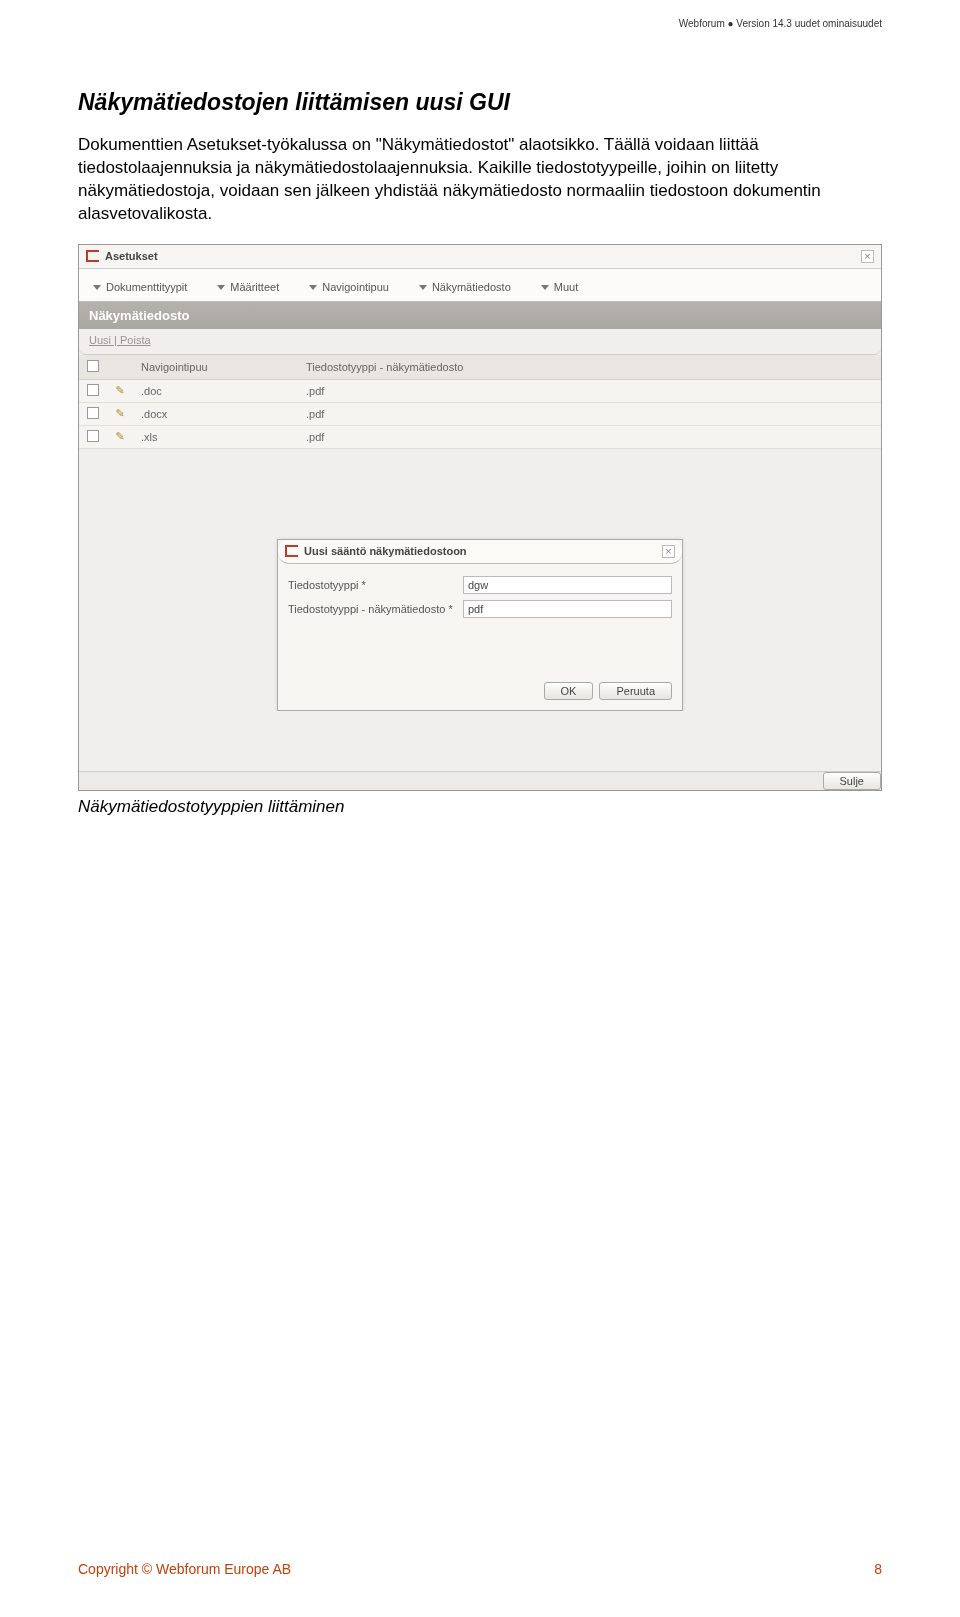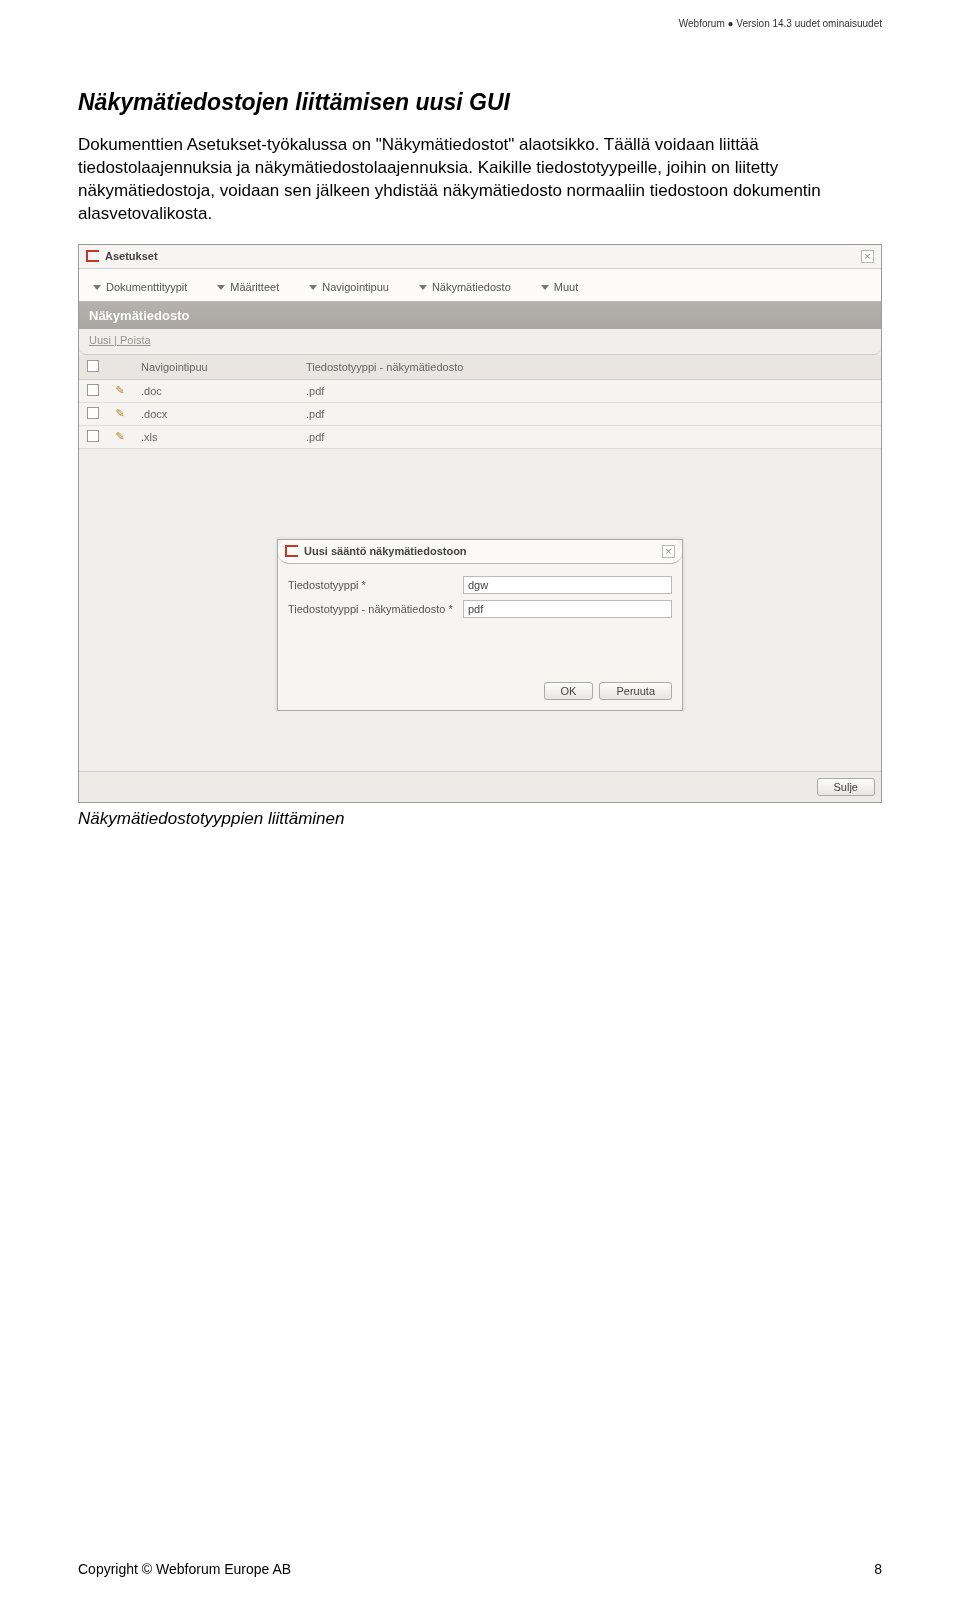--- a/index.html
+++ b/index.html
@@ -119,31 +119,31 @@
     display: flex; justify-content: flex-end; gap: 6px;
     padding: 8px 10px 10px 10px;
   }
   .btn {
     background: linear-gradient(#fdfdfc,#e7e5e0); border: 1px solid #aaa;
     border-radius: 3px; font-size: 11px; color: #444;
     padding: 2px 16px; cursor: pointer;
   }
   .bottom-gap { height: 60px; background: #f1efed; }
   .footer-btn-row {
-    display: flex; justify-content: flex-end; padding: 6px;
+    display: flex; justify-content: flex-end; 
     background: #ecebe7; border-top: 1px solid #ccc;
   }
   .caption {
     font-style: italic; font-size: 17px; margin-top: 6px;
   }
   .page-footer {
     position: absolute; bottom: 40px; left: 0; right: 0;
     display: flex; justify-content: space-between;
     padding: 0 78px;
-    font-size: 14px; color: #000000;
+    font-size: 14px; color: #c2410c;
   }
 </style>
 </head>
 <body>
 
 <div class="page-header">Webforum ● Version 14.3 uudet ominaisuudet</div>
 
 <div class="content">
   <h1 class="section-title">Näkymätiedostojen liittämisen uusi GUI</h1>
   <p class="body-text">Dokumenttien Asetukset-työkalussa on "Näkymätiedostot" alaotsikko. Täällä voidaan liittää tiedostolaajennuksia ja näkymätiedostolaajennuksia. Kaikille tiedostotyypeille, joihin on liitetty näkymätiedostoja, voidaan sen jälkeen yhdistää näkymätiedosto normaaliin tiedostoon dokumentin alasvetovalikosta.</p>

